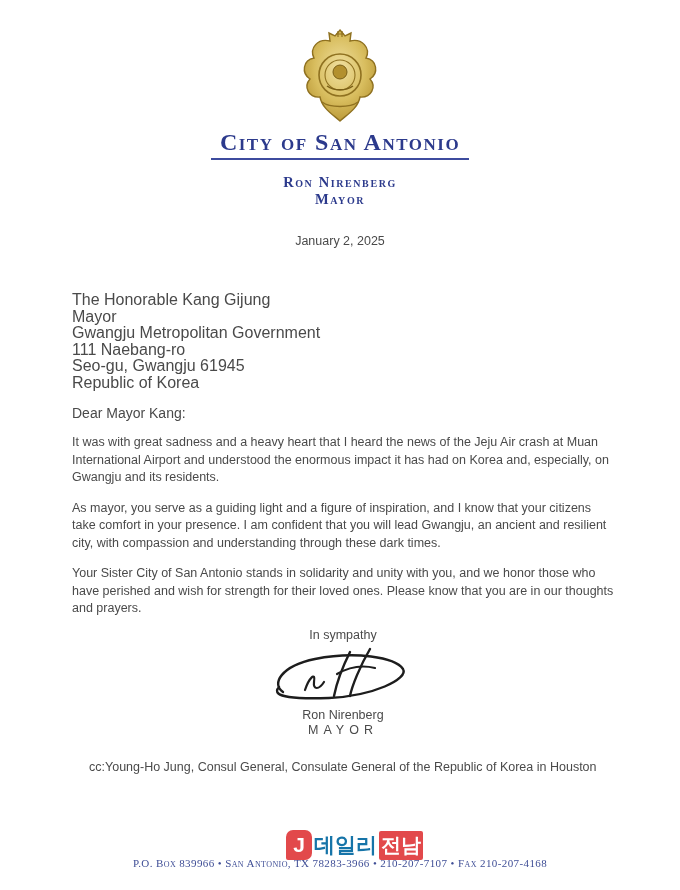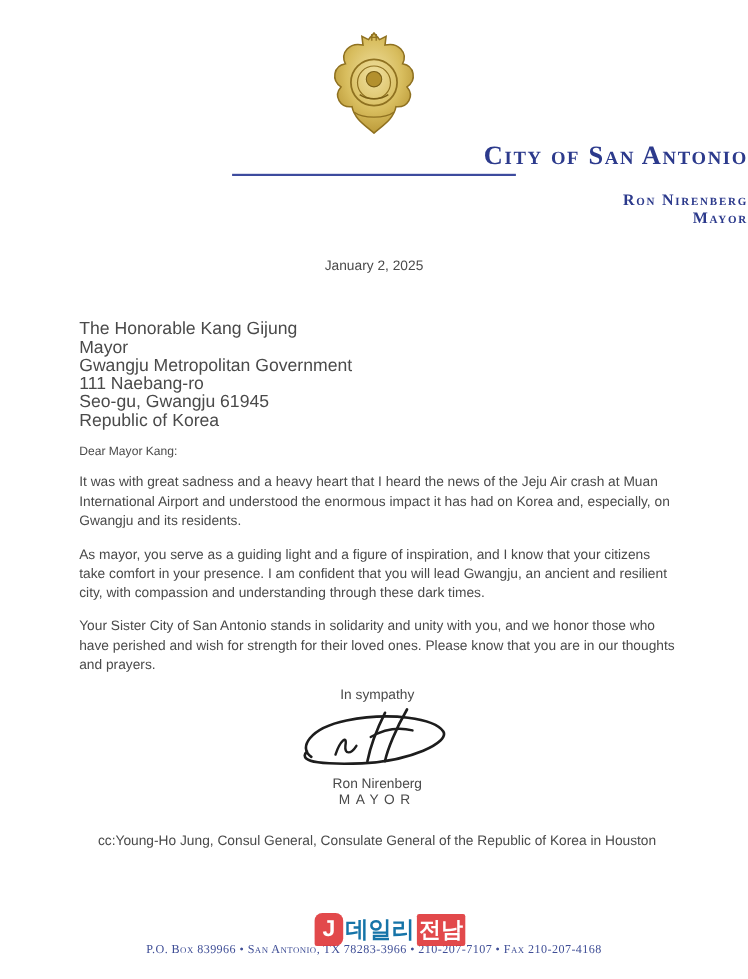--- a/index.html
+++ b/index.html
@@ -7,21 +7,21 @@
   .page {
     position:relative;
     width:680px; height:890px;
     margin:0 auto;
     background:#ffffff;
     font-family:"Liberation Sans", sans-serif;
     color:#4a4a4a;
     overflow:hidden;
   }
   
-  .letterhead { padding-top:28px; text-align:right; }
+  .letterhead { padding-top:28px; text-align:center; }
   .seal { display:block; margin:0 auto; }
   .city-title {
     margin-top:5px;
     font-family:"Liberation Serif", serif;
     font-variant:small-caps;
     font-weight:600;
     font-size:24px;
     letter-spacing:1.5px;
     color:#2c3a8c;
   }
@@ -44,21 +44,21 @@
     font-variant:small-caps;
     font-weight:700;
     font-size:14.5px;
     letter-spacing:1.6px;
     color:#2c3a8c;
   }
   
   .date { margin-top:26px; text-align:center; font-size:12.5px; }
   .content { padding:0 66px 0 72px; }
   .address { margin-top:44px; font-size:16px; line-height:16.5px; }
-  .salutation { margin-top:14px; font-size:11px; }
+  .salutation { margin-top:14px; font-size:14px; }
   .para { margin-top:13px; font-size:12.5px; line-height:17.5px; max-width:548px; }
   .closing { margin-top:10px; text-align:center; font-size:12.5px; }
   .signature-wrap { text-align:center; margin-top:0px; }
   .signer-name { text-align:center; font-size:12.5px; margin-top:-4px; }
   .signer-title { text-align:center; font-size:12.5px; letter-spacing:5px; margin-top:1px; }
   .cc-block { margin-top:22px; display:flex; font-size:12.5px; line-height:16.5px; }
   .cc-label { width:33px; flex:none;text-align:right; }
   
   .footer {
     position:absolute; left:0; bottom:18px; width:100%;

